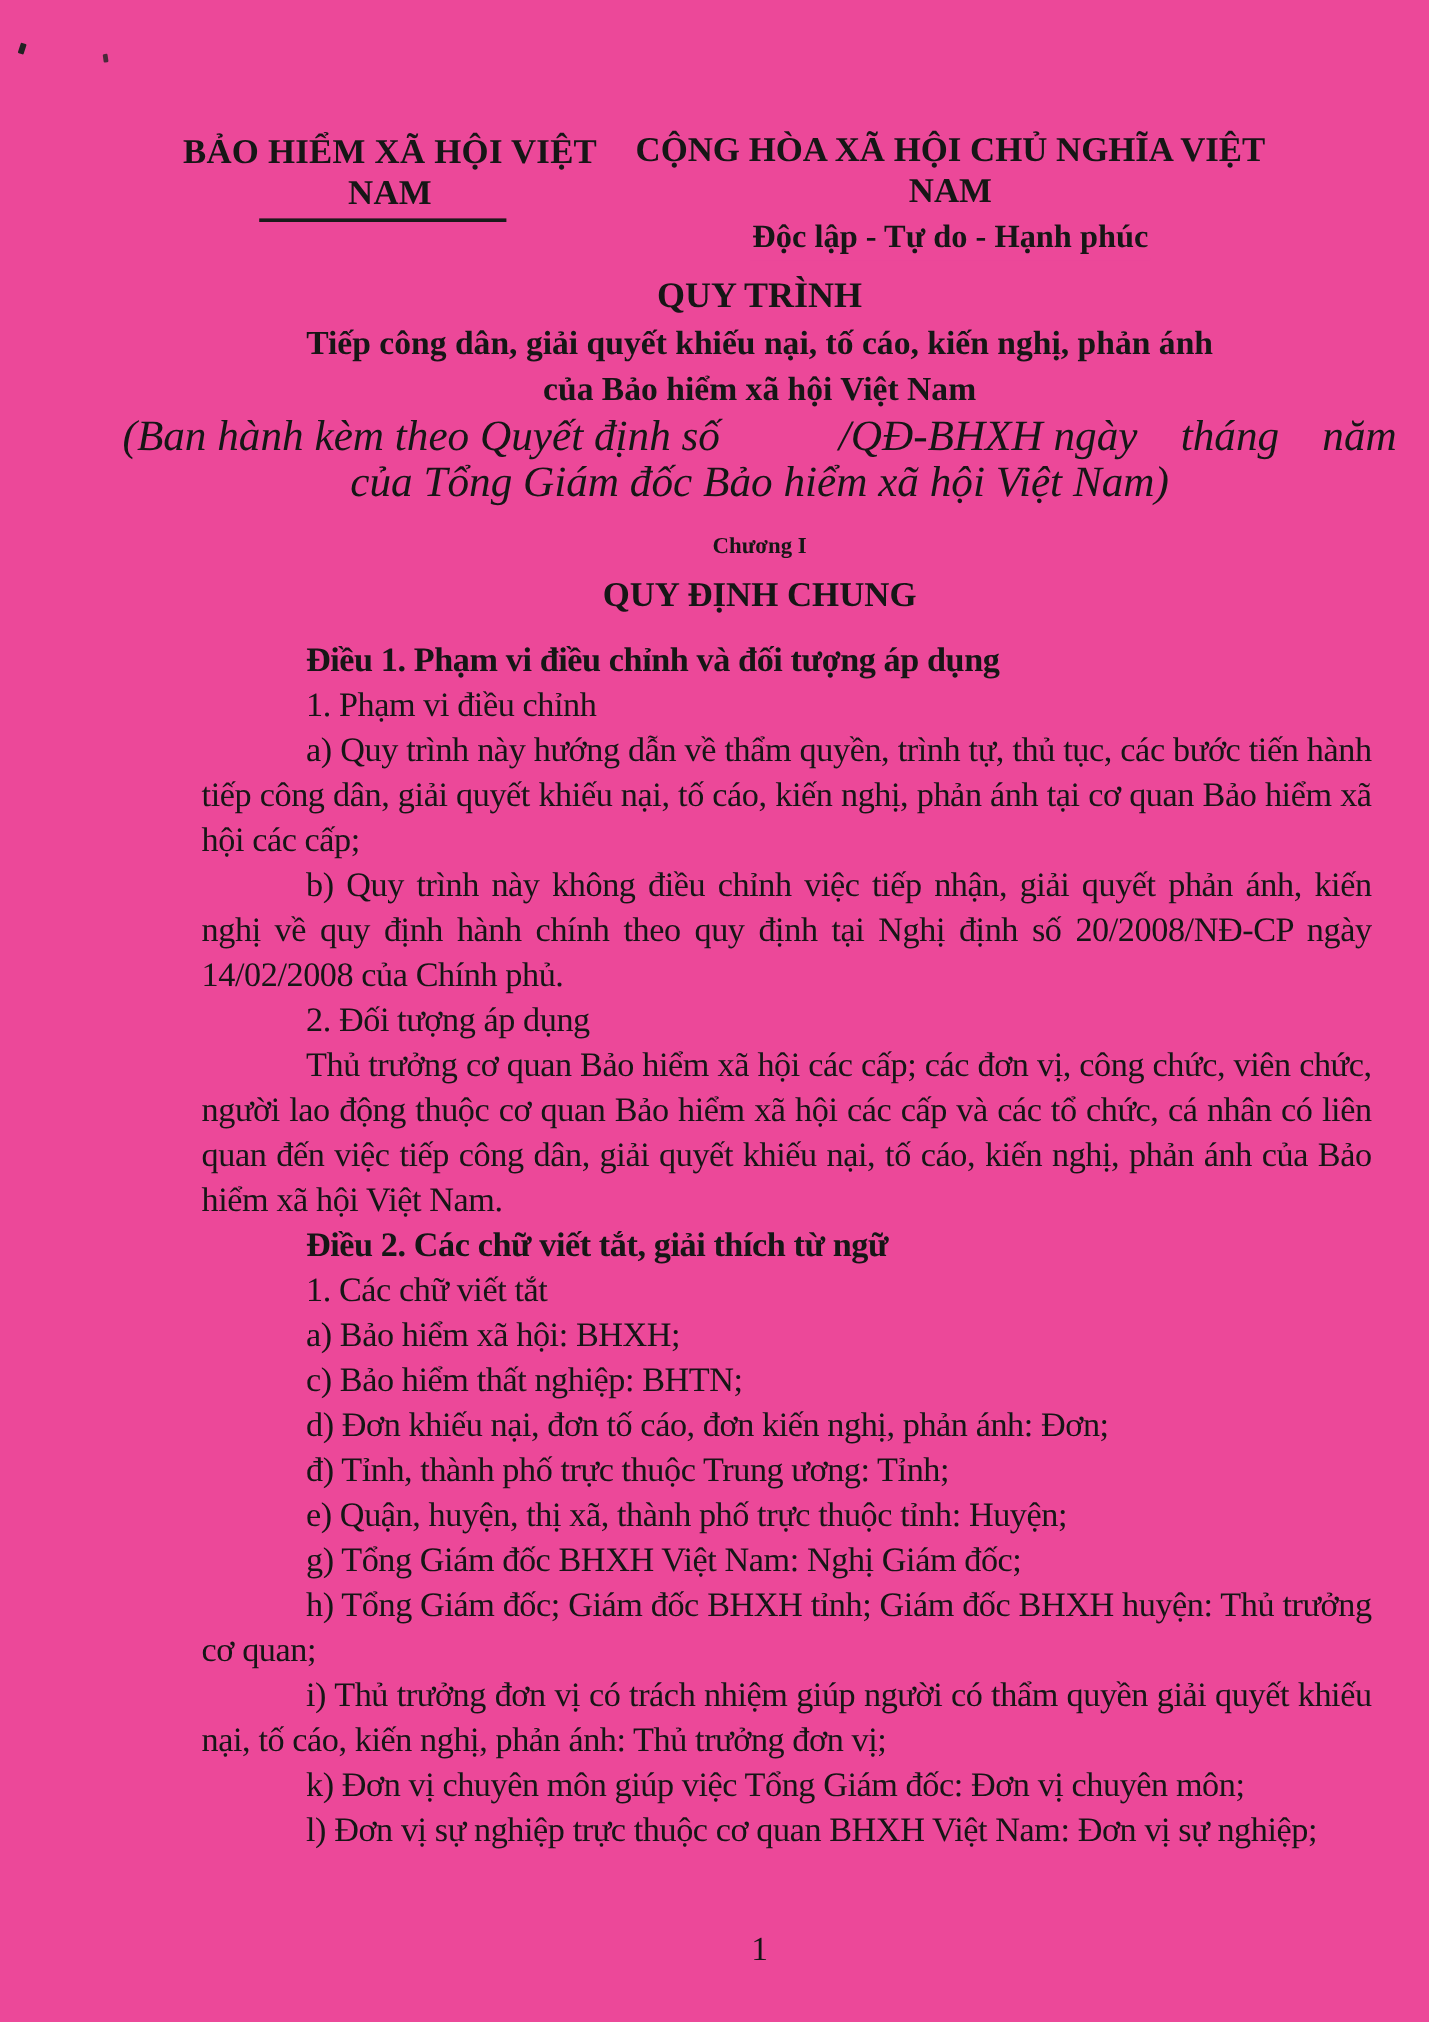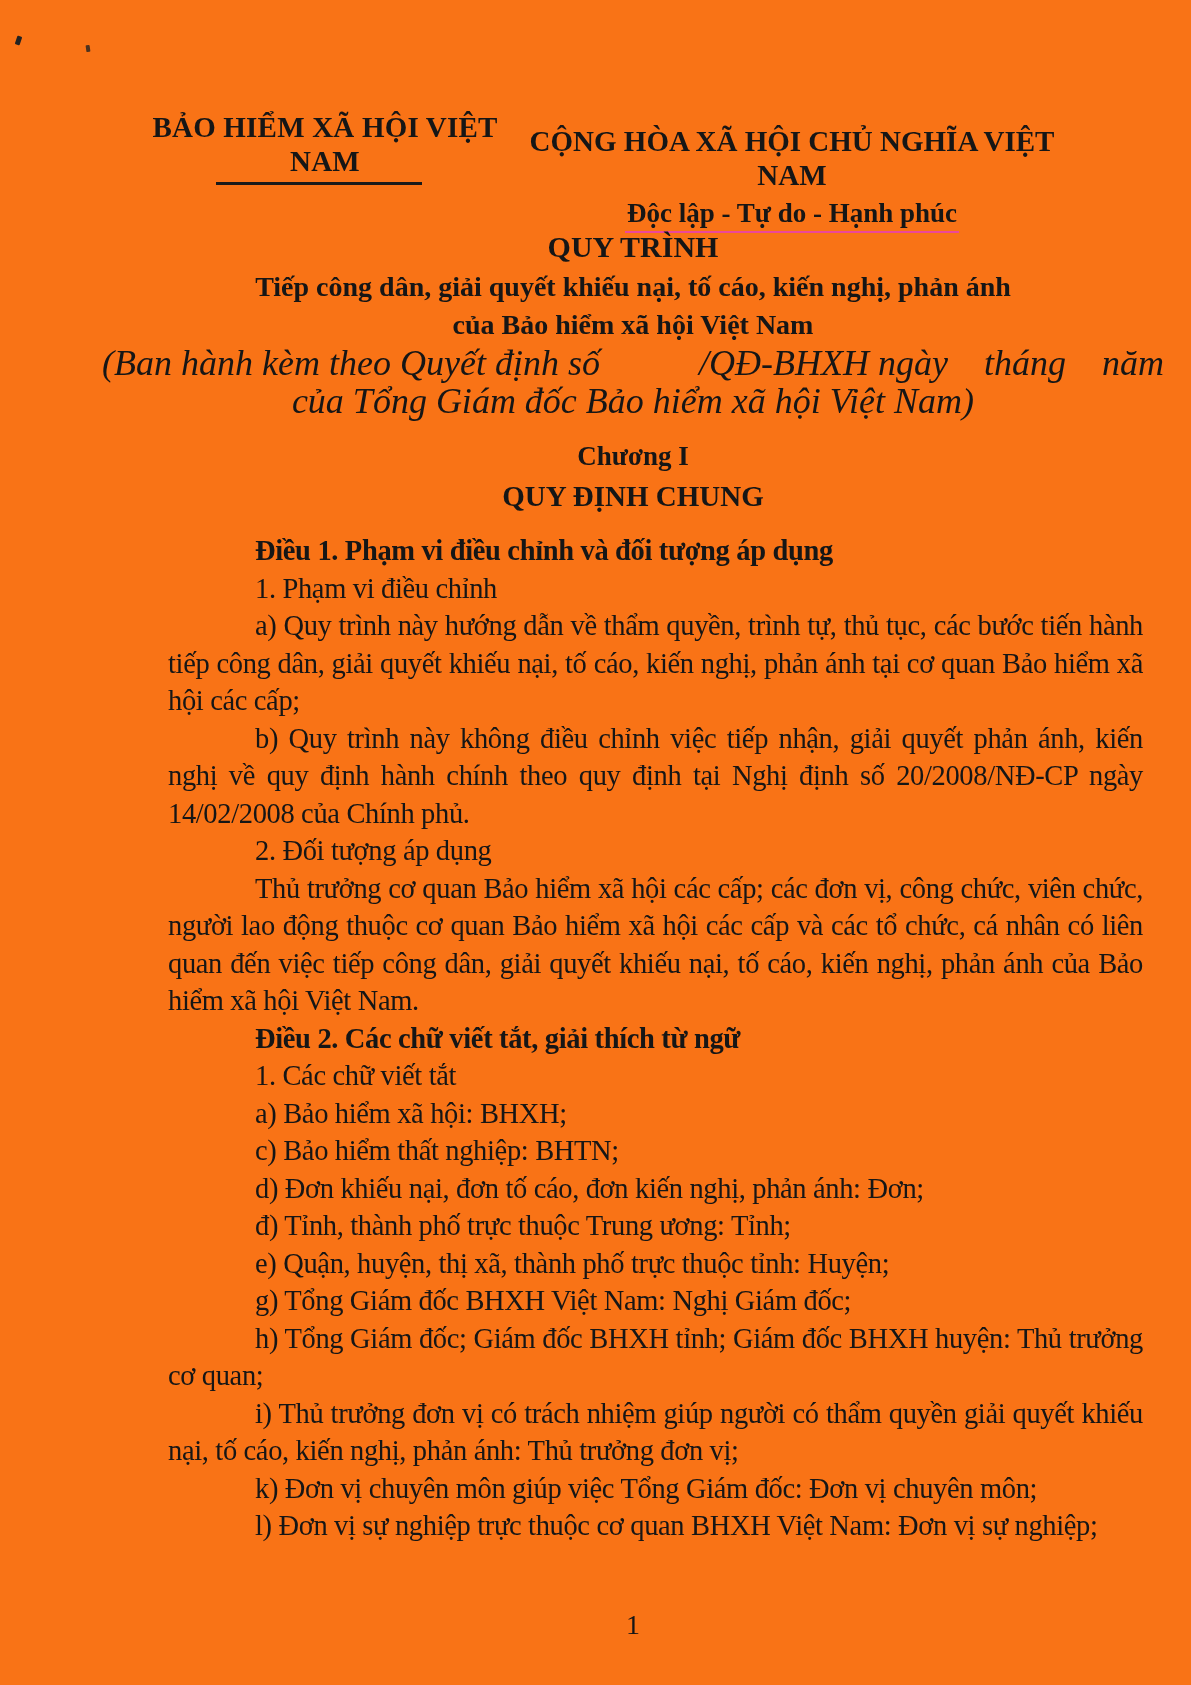--- a/index.html
+++ b/index.html
@@ -1,54 +1,54 @@
 <!DOCTYPE html>
 <html lang="vi"><head>
 <meta charset="utf-8">
 <style>
   html,body{margin:0;padding:0;background:#ffffff;}
   .page{
     position:relative;
     width:1191px;height:1685px;
-    background:#f97316;
+    background:#ec4899;
     font-family:"Liberation Serif", serif;
     color:#161616;
     overflow:hidden;
   }
   
   .speck{position:absolute;background:#222;border-radius:1px;}
   .speck-1{left:16px;top:36px;width:5px;height:9px;transform:rotate(18deg);}
   .speck-2{left:86px;top:45px;width:4px;height:7px;transform:rotate(-8deg);opacity:.8;}
 
   
   .header-left{
     position:absolute;left:126px;top:110px;width:398px;
     text-align:center;font-weight:bold;font-size:29px;line-height:34px;
     letter-spacing:.2px;
   }
   .org-underline{width:206px;height:0;border-top:3px solid #1a1a1a;margin:4px auto 0;transform:translateX(-6px);}
   .header-right{
-    position:absolute;left:518px;top:124px;width:548px;
+    position:absolute;left:518px;top:108px;width:548px;
     text-align:center;font-weight:bold;font-size:29px;line-height:34px;
   }
   .motto{
     display:inline-block;margin-top:5px;
     font-size:27px;line-height:32px;
     border-bottom:2px solid #ec4899;padding:0 2px 2px;
   }
 
   
   .center-col{position:absolute;left:75px;width:1116px;text-align:center;}
   .title-block{top:226px;}
   .title-main{font-weight:bold;font-size:30px;line-height:42px;}
   .title-sub{font-weight:bold;font-size:28px;line-height:38px;}
   .title-issue{font-style:italic;font-size:36px;line-height:38px;}
 
   .chapter-block{top:436px;font-weight:bold;}
-  .chapter-number{font-size:27px;line-height:40px;}
+  .chapter-number{font-size:19px;line-height:40px;}
   .chapter-name{font-size:29px;line-height:40px;}
 
   
   .doc-body{
     position:absolute;left:168px;top:532px;width:975px;
     font-size:28.5px;line-height:37.5px;
     letter-spacing:-.35px;
     text-align:justify;
   }
   .para{margin:0;text-indent:87px;}

